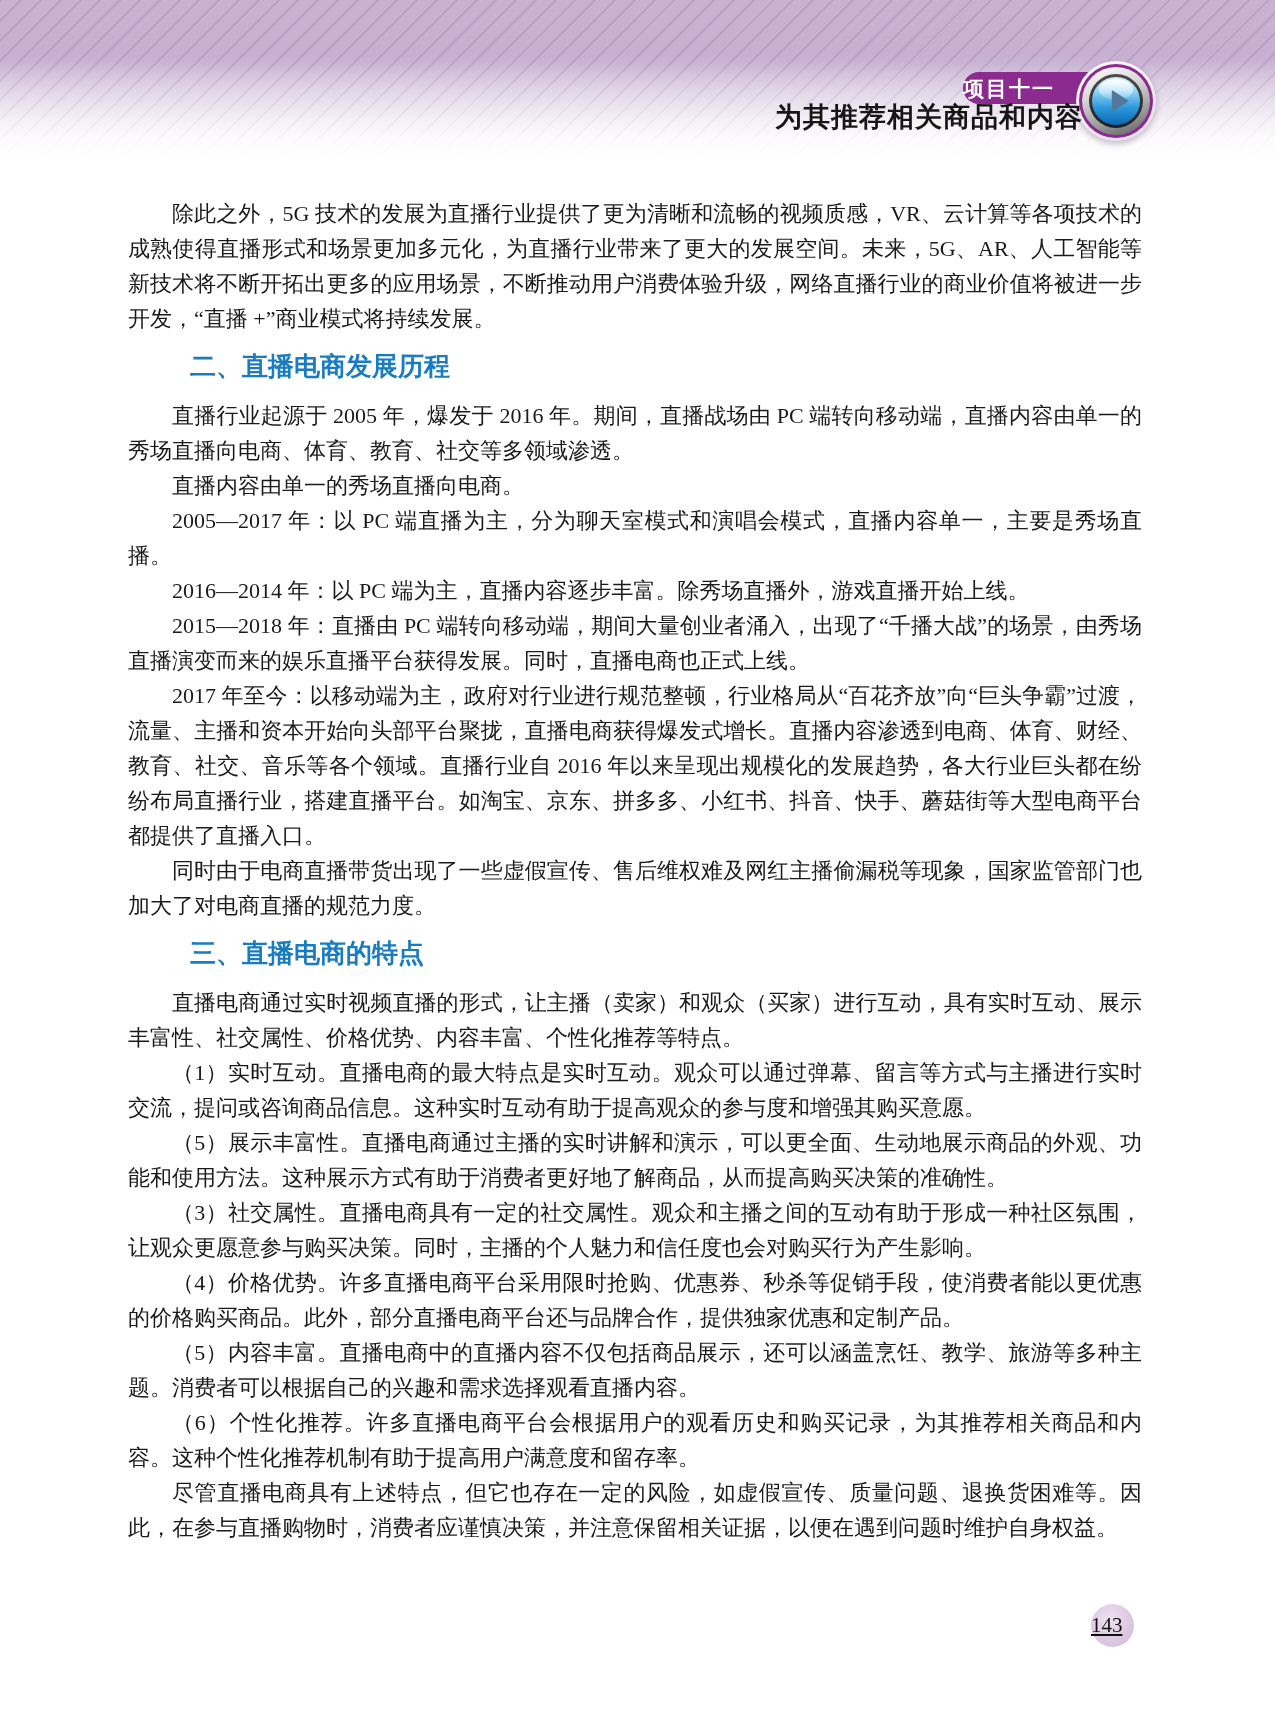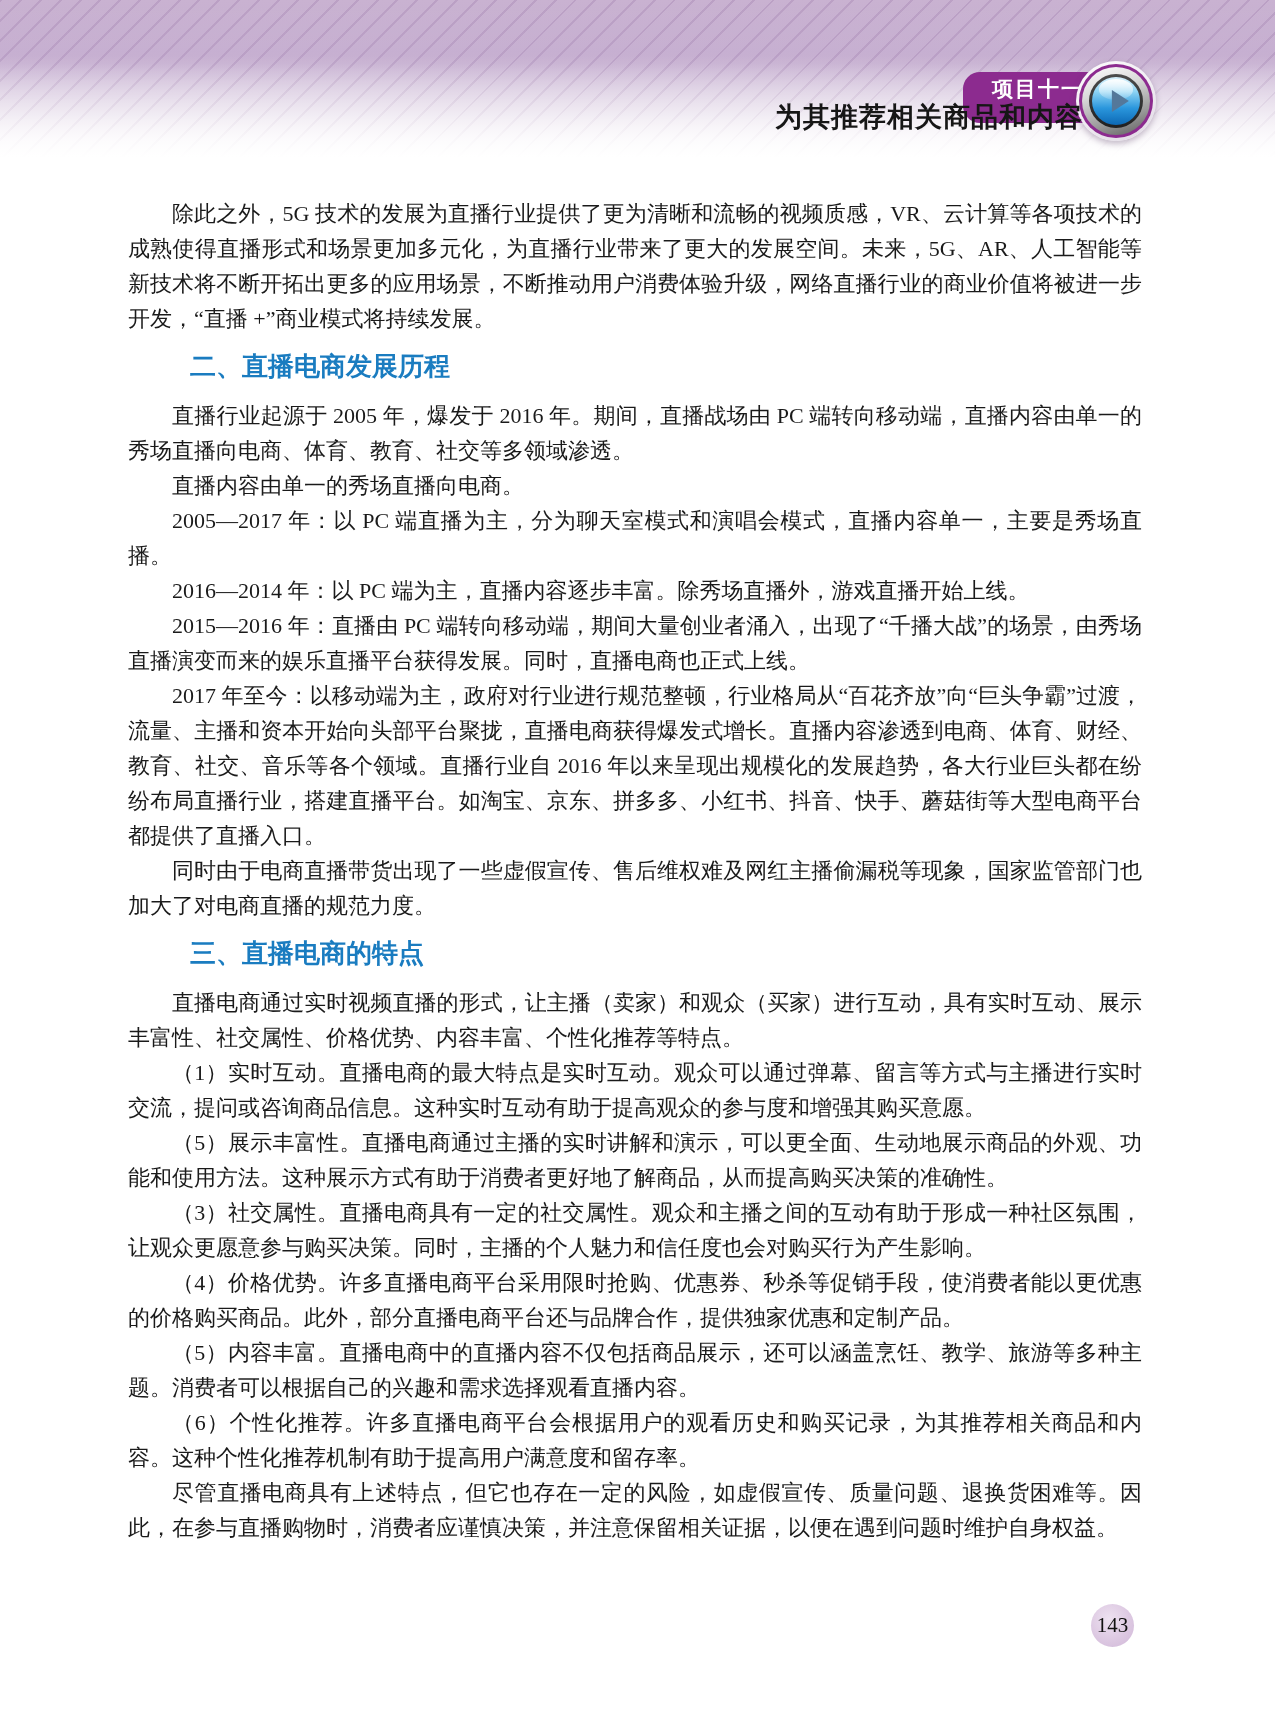--- a/index.html
+++ b/index.html
@@ -10,23 +10,23 @@
 
   
   .header-band {
     position:absolute; top:0; left:0; width:1275px; height:158px;
     background:
       linear-gradient(180deg, rgba(255,255,255,0) 0%, rgba(255,255,255,0.05) 40%, rgba(255,255,255,0.85) 88%, #ffffff 100%),
       repeating-linear-gradient(135deg, rgba(138,98,154,0.22) 0px, rgba(138,98,154,0.22) 2px, rgba(0,0,0,0) 2px, rgba(0,0,0,0) 14px),
       linear-gradient(180deg, #c9b2d1 0%, #c4accf 35%, #dccfe2 72%, #f7f3f8 100%);
   }
   .project-pill {
-    position:absolute; left:963px; top:72px; width:150px; height:51px;
+    position:absolute; left:963px; top:72px; width:150px; height:32px;
     background:#8c2b8f; border-radius:17px 0 0 17px;
-    color:#ffffff; text-align:center; line-height:34px;
+    color:#ffffff; line-height:34px;
     font-size:21px; font-weight:bold; letter-spacing:2px;
   }
   .chapter-title {
     position:absolute; top:99px; right:192px;
     font-size:27px; font-weight:bold; color:#161616; letter-spacing:1px;
     font-family:"Liberation Sans","DejaVu Sans",sans-serif;
   }
 
   
   .play-btn {
@@ -57,21 +57,21 @@
   .section-heading {
     margin:14px 0 12px 62px; font-size:26px; line-height:36px;
     color:#1a7cc0; font-weight:bold;
     font-family:Liberation Mono, monospace;
   }
 
   
   .page-number {
     position:absolute; left:1091px; top:1604px; width:43px; height:43px; border-radius:50%;
     background:radial-gradient(circle at 42% 35%, #eee2f1 0%, #ddc9e2 55%, #d0b7d8 100%);
-    text-align:center; line-height:43px; font-size:21px; color:#111111;
+    text-align:left; line-height:43px; font-size:21px; color:#111111;text-decoration:underline;
   }
 </style>
 </head>
 <body>
 
 <div class="page">
 
   <header class="header-band">
     <div class="project-pill">
       <span>项目十一</span>
@@ -92,21 +92,21 @@
   </header>
 
   <main class="content">
     <p class="body-p">除此之外，5G 技术的发展为直播行业提供了更为清晰和流畅的视频质感，VR、云计算等各项技术的成熟使得直播形式和场景更加多元化，为直播行业带来了更大的发展空间。未来，5G、AR、人工智能等新技术将不断开拓出更多的应用场景，不断推动用户消费体验升级，网络直播行业的商业价值将被进一步开发，“直播 +”商业模式将持续发展。</p>
 
     <h2 class="section-heading">二、直播电商发展历程</h2>
     <p class="body-p">直播行业起源于 2005 年，爆发于 2016 年。期间，直播战场由 PC 端转向移动端，直播内容由单一的秀场直播向电商、体育、教育、社交等多领域渗透。</p>
     <p class="body-p">直播内容由单一的秀场直播向电商。</p>
     <p class="body-p">2005—2017 年：以 PC 端直播为主，分为聊天室模式和演唱会模式，直播内容单一，主要是秀场直播。</p>
     <p class="body-p">2016—2014 年：以 PC 端为主，直播内容逐步丰富。除秀场直播外，游戏直播开始上线。</p>
-    <p class="body-p">2015—2016 年：直播由 PC 端转向移动端，期间大量创业者涌入，出现了“千播大战”的场景，由秀场直播演变而来的娱乐直播平台获得发展。同时，直播电商也正式上线。</p>
+    <p class="body-p">2015—2018 年：直播由 PC 端转向移动端，期间大量创业者涌入，出现了“千播大战”的场景，由秀场直播演变而来的娱乐直播平台获得发展。同时，直播电商也正式上线。</p>
     <p class="body-p">2017 年至今：以移动端为主，政府对行业进行规范整顿，行业格局从“百花齐放”向“巨头争霸”过渡，流量、主播和资本开始向头部平台聚拢，直播电商获得爆发式增长。直播内容渗透到电商、体育、财经、教育、社交、音乐等各个领域。直播行业自 2016 年以来呈现出规模化的发展趋势，各大行业巨头都在纷纷布局直播行业，搭建直播平台。如淘宝、京东、拼多多、小红书、抖音、快手、蘑菇街等大型电商平台都提供了直播入口。</p>
     <p class="body-p">同时由于电商直播带货出现了一些虚假宣传、售后维权难及网红主播偷漏税等现象，国家监管部门也加大了对电商直播的规范力度。</p>
 
     <h2 class="section-heading">三、直播电商的特点</h2>
     <p class="body-p">直播电商通过实时视频直播的形式，让主播（卖家）和观众（买家）进行互动，具有实时互动、展示丰富性、社交属性、价格优势、内容丰富、个性化推荐等特点。</p>
     <p class="body-p">（1）实时互动。直播电商的最大特点是实时互动。观众可以通过弹幕、留言等方式与主播进行实时交流，提问或咨询商品信息。这种实时互动有助于提高观众的参与度和增强其购买意愿。</p>
     <p class="body-p">（5）展示丰富性。直播电商通过主播的实时讲解和演示，可以更全面、生动地展示商品的外观、功能和使用方法。这种展示方式有助于消费者更好地了解商品，从而提高购买决策的准确性。</p>
     <p class="body-p">（3）社交属性。直播电商具有一定的社交属性。观众和主播之间的互动有助于形成一种社区氛围，让观众更愿意参与购买决策。同时，主播的个人魅力和信任度也会对购买行为产生影响。</p>
     <p class="body-p">（4）价格优势。许多直播电商平台采用限时抢购、优惠券、秒杀等促销手段，使消费者能以更优惠的价格购买商品。此外，部分直播电商平台还与品牌合作，提供独家优惠和定制产品。</p>
     <p class="body-p">（5）内容丰富。直播电商中的直播内容不仅包括商品展示，还可以涵盖烹饪、教学、旅游等多种主题。消费者可以根据自己的兴趣和需求选择观看直播内容。</p>

